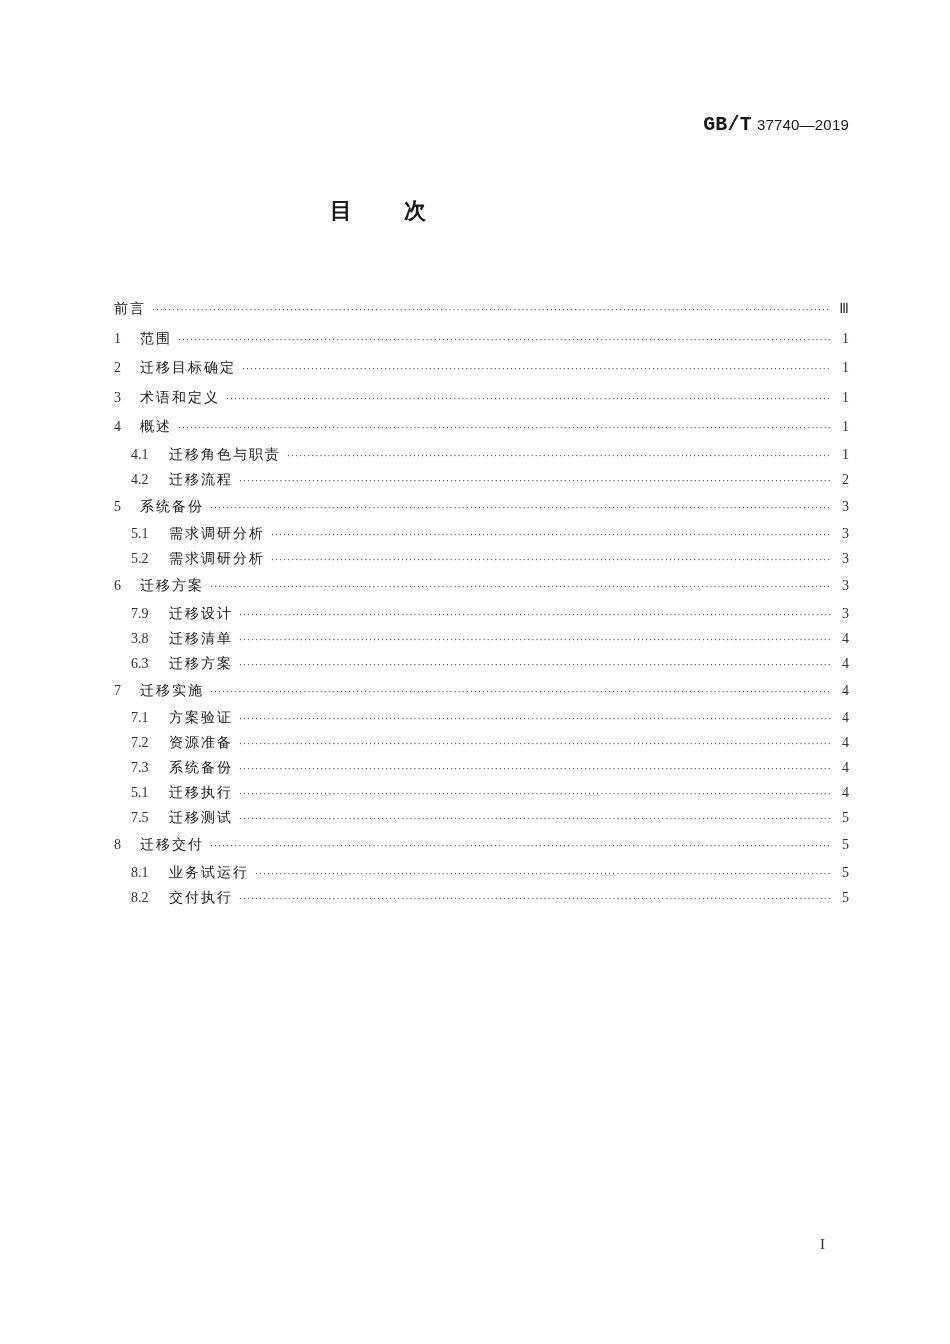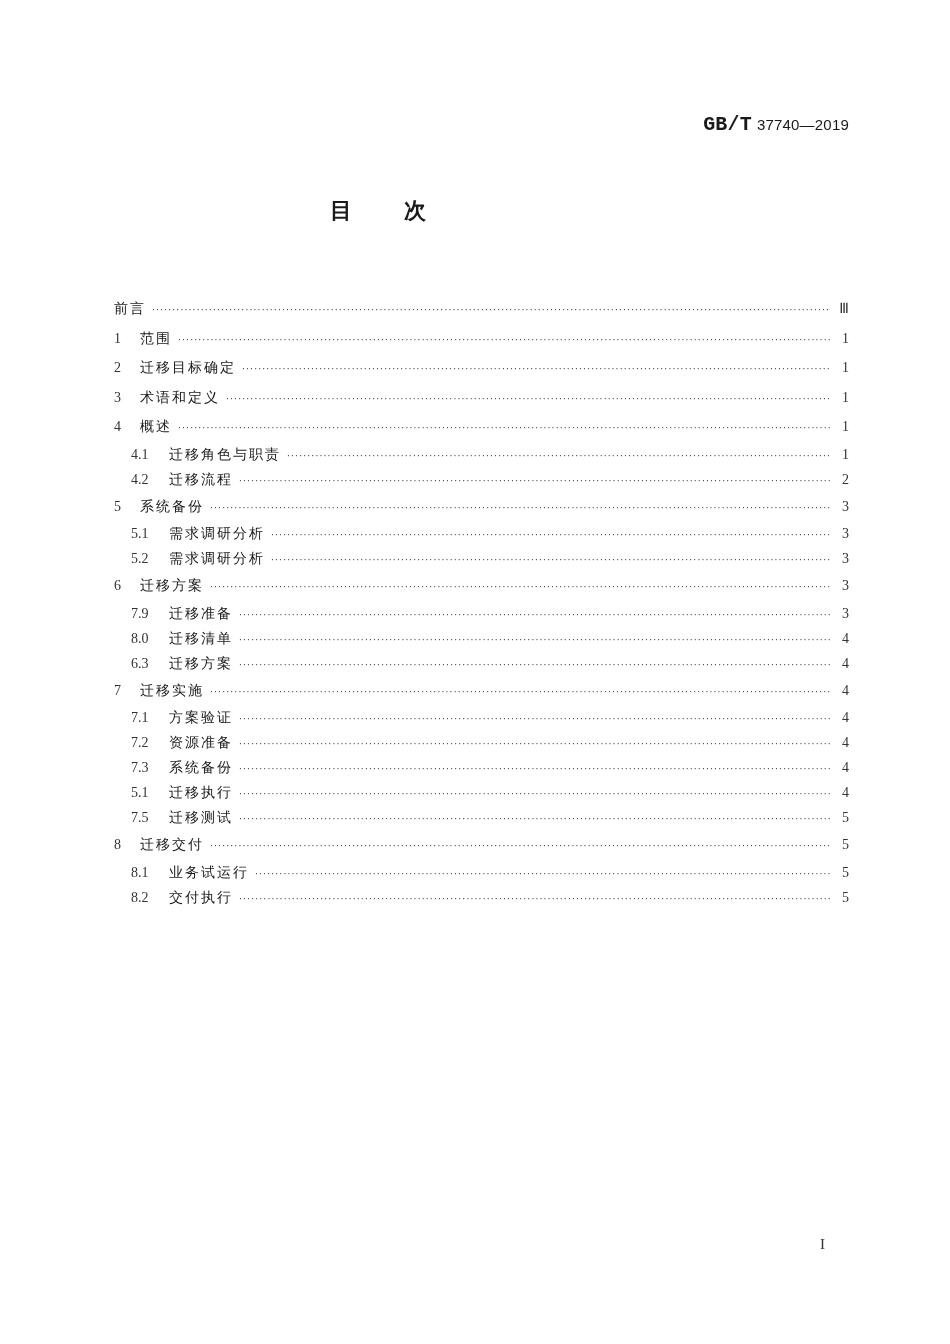--- a/index.html
+++ b/index.html
@@ -95,26 +95,26 @@
       <span class="pg">3</span>
     </div>
     <div class="row l1">
       <span class="no">6</span>
       <span class="lbl">迁移方案</span>
       <span class="dots"></span>
       <span class="pg">3</span>
     </div>
     <div class="row l2">
       <span class="no">7.9</span>
-      <span class="lbl">迁移准备</span>
+      <span class="lbl">迁移设计</span>
       <span class="dots"></span>
       <span class="pg">3</span>
     </div>
     <div class="row l2">
-      <span class="no">8.0</span>
+      <span class="no">3.8</span>
       <span class="lbl">迁移清单</span>
       <span class="dots"></span>
       <span class="pg">4</span>
     </div>
     <div class="row l2">
       <span class="no">6.3</span>
       <span class="lbl">迁移方案</span>
       <span class="dots"></span>
       <span class="pg">4</span>
     </div>

